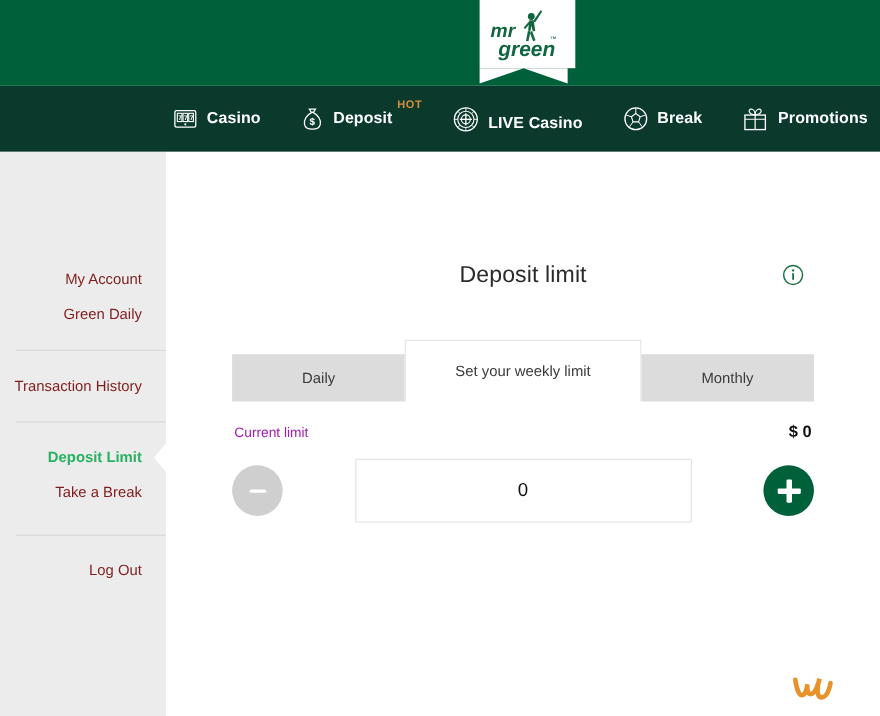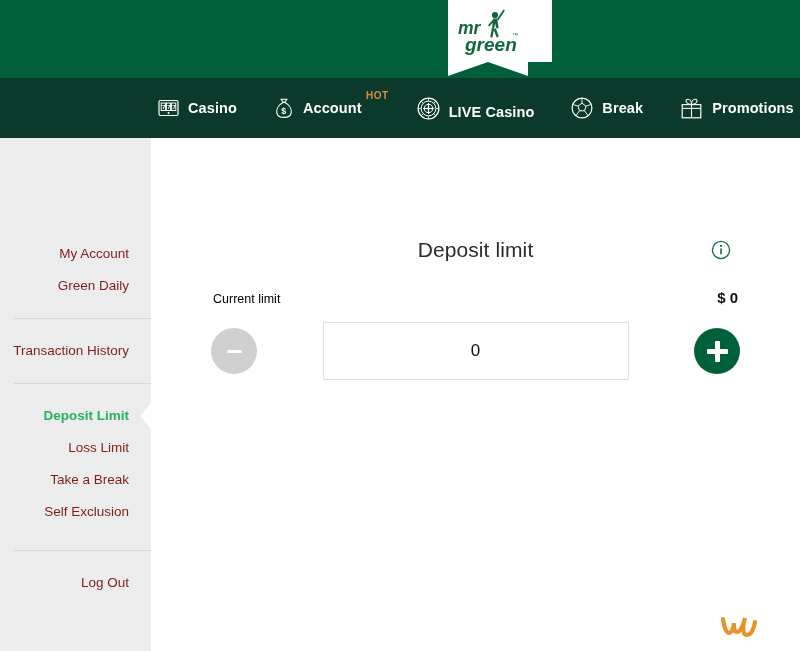--- a/index.html
+++ b/index.html
@@ -13,23 +13,23 @@
   }
 
   
   .topbar {
     position: relative;
     height: 78px;
     background: #00603a;
   }
   .logo-shield {
     position: absolute;
-    left: 448px;
+    left: 436px;
     top: 0;
-    width: 104px;
+    width: 87px;
     height: 62px;
     background: #ffffff;
   }
   .logo-shield::after {
     content: "";
     position: absolute;
     left: 0; top: 62px;
     width: 0; height: 0;
     border-left: 40px solid #ffffff;
     border-right: 40px solid #ffffff;
@@ -165,21 +165,21 @@
   }
 
   
   .limit-row {
     display: flex;
     justify-content: space-between;
     align-items: baseline;
     margin-top: 19px;
     padding: 0 2px;
   }
-  .limit-label { font-size: 12.5px; color: #000000; }
+  .limit-label { font-size: 12.5px; color: #a21caf; }
   .limit-value { font-size: 15px; font-weight: bold; color: #111111; }
 
   
   .stepper {
     display: flex;
     align-items: center;
     justify-content: space-between;
     margin-top: 16px;
   }
   .btn-round {
@@ -258,21 +258,21 @@
   </div>
 
   <div class="nav-item">
     <span class="nav-ico">
       <svg width="20" height="22" viewBox="0 0 20 22">
         <path d="M7.2 2.2 L12.8 2.2 L11 5.2 L9 5.2 Z" fill="none" stroke="#fff" stroke-width="1.1"></path>
         <path d="M9.6 5.2 C4.6 7.6 2.2 12 2.8 15.8 C3.3 19 6.3 20.4 10 20.4 C13.7 20.4 16.7 19 17.2 15.8 C17.8 12 15.4 7.6 10.4 5.2 Z" fill="none" stroke="#fff" stroke-width="1.1"></path>
         <text x="7.3" y="16.6" font-size="9" fill="#fff" font-family="Liberation Sans, sans-serif">$</text>
       </svg>
     </span>
-    <span>Account</span>
+    <span>Deposit</span>
     <span class="hot-badge">HOT</span>
   </div>
 
   <div class="nav-item" style="margin-left:18px;align-items:flex-end;">
     <span class="nav-ico">
       <svg width="23" height="23" viewBox="0 0 23 23">
         <circle cx="11.5" cy="11.5" r="10.4" fill="none" stroke="#fff" stroke-width="1.2"></circle>
         <circle cx="11.5" cy="11.5" r="7.4" fill="none" stroke="#fff" stroke-width="1"></circle>
         <circle cx="11.5" cy="11.5" r="4.1" fill="none" stroke="#fff" stroke-width="1"></circle>
         <rect x="10.9" y="6" width="1.2" height="11" fill="#fff"></rect>
@@ -346,27 +346,21 @@
     </div>
 
     <div class="side-divider"></div>
 
     <div class="side-group">
       <div class="side-item active">
         <span>Deposit Limit</span>
         <span class="notch"></span>
       </div>
       <div class="side-item">
-        <span>Loss Limit</span>
-      </div>
-      <div class="side-item">
         <span>Take a Break</span>
-      </div>
-      <div class="side-item">
-        <span>Self Exclusion</span>
       </div>
     </div>
 
     <div class="side-divider" style="margin-top:22px;"></div>
 
     <div class="side-group">
       <div class="side-item">
         <span>Log Out</span>
       </div>
     </div>
@@ -379,20 +373,31 @@
       <div class="page-title">Deposit limit</div>
       <span class="info-icon">
         <svg width="20" height="20" viewBox="0 0 20 20">
           <circle cx="10" cy="10" r="8.6" fill="none" stroke="#17703f" stroke-width="1.3"></circle>
           <circle cx="10" cy="5.9" r="1.05" fill="#17703f"></circle>
           <rect x="9.2" y="8.2" width="1.6" height="6.3" rx="0.7" fill="#17703f"></rect>
         </svg>
       </span>
     </div>
 
+    <div class="tabs">
+      <div class="tab">
+        <span>Daily</span>
+      </div>
+      <div class="tab active">
+        <span>Set your weekly limit</span>
+      </div>
+      <div class="tab">
+        <span>Monthly</span>
+      </div>
+    </div>
 
     <div class="limit-row">
       <div class="limit-label">Current limit</div>
       <div class="limit-value">$ 0</div>
     </div>
 
     <div class="stepper">
       <div class="btn-round btn-minus">
         <span class="bar"></span>
       </div>

